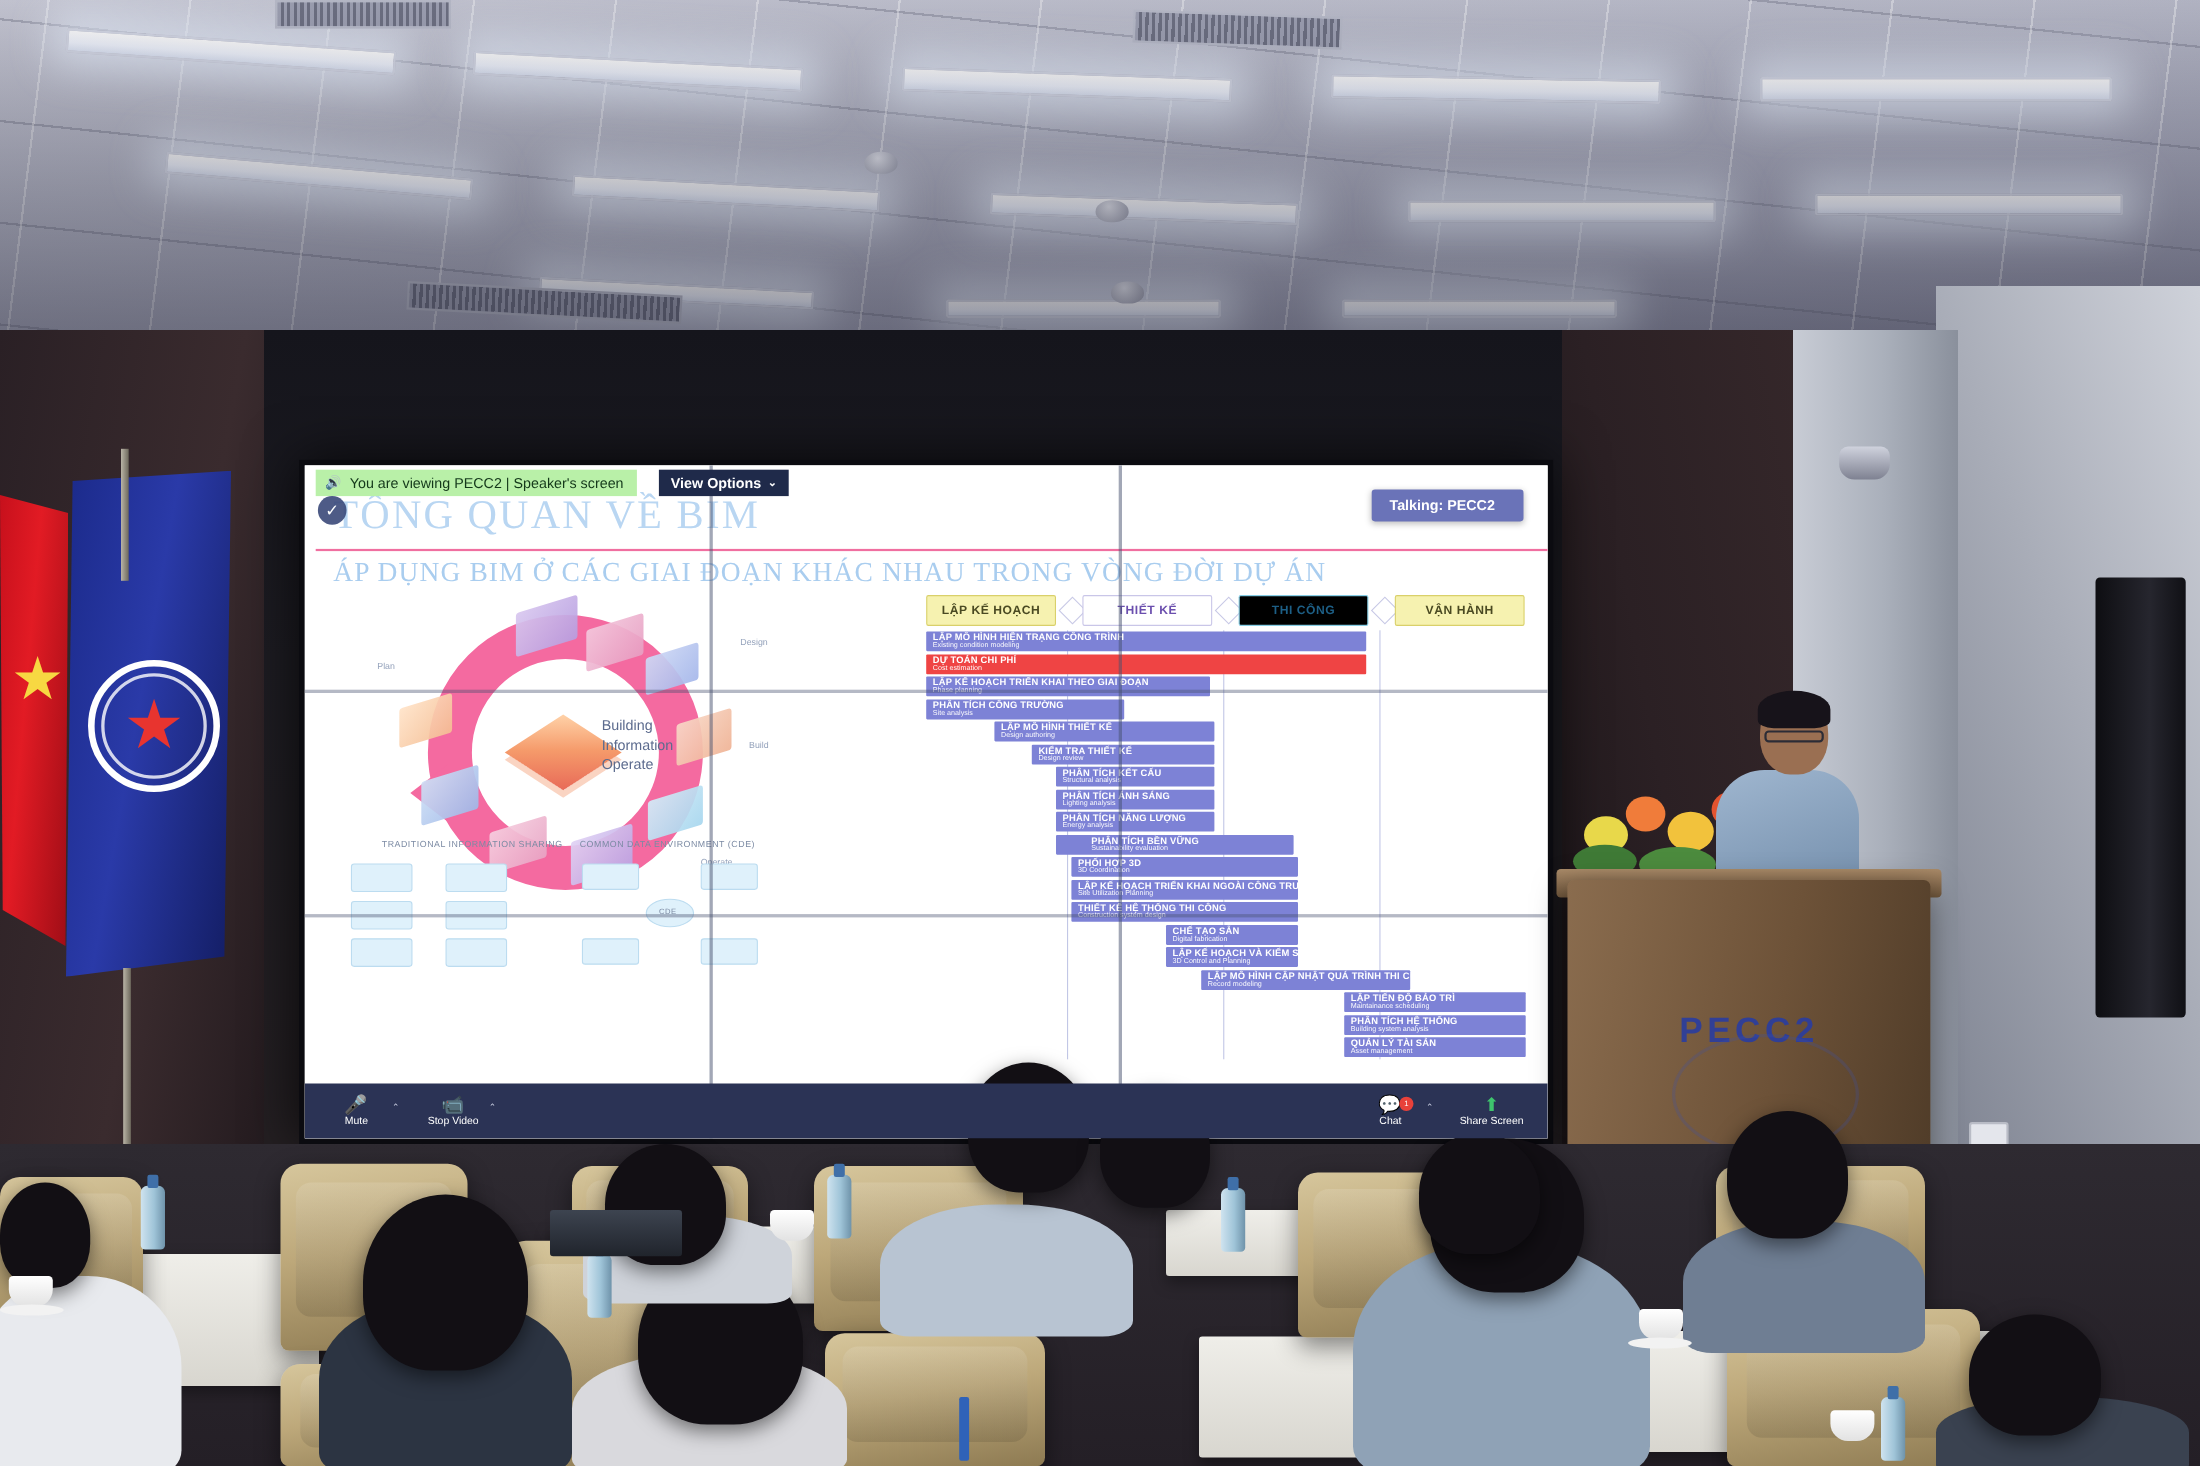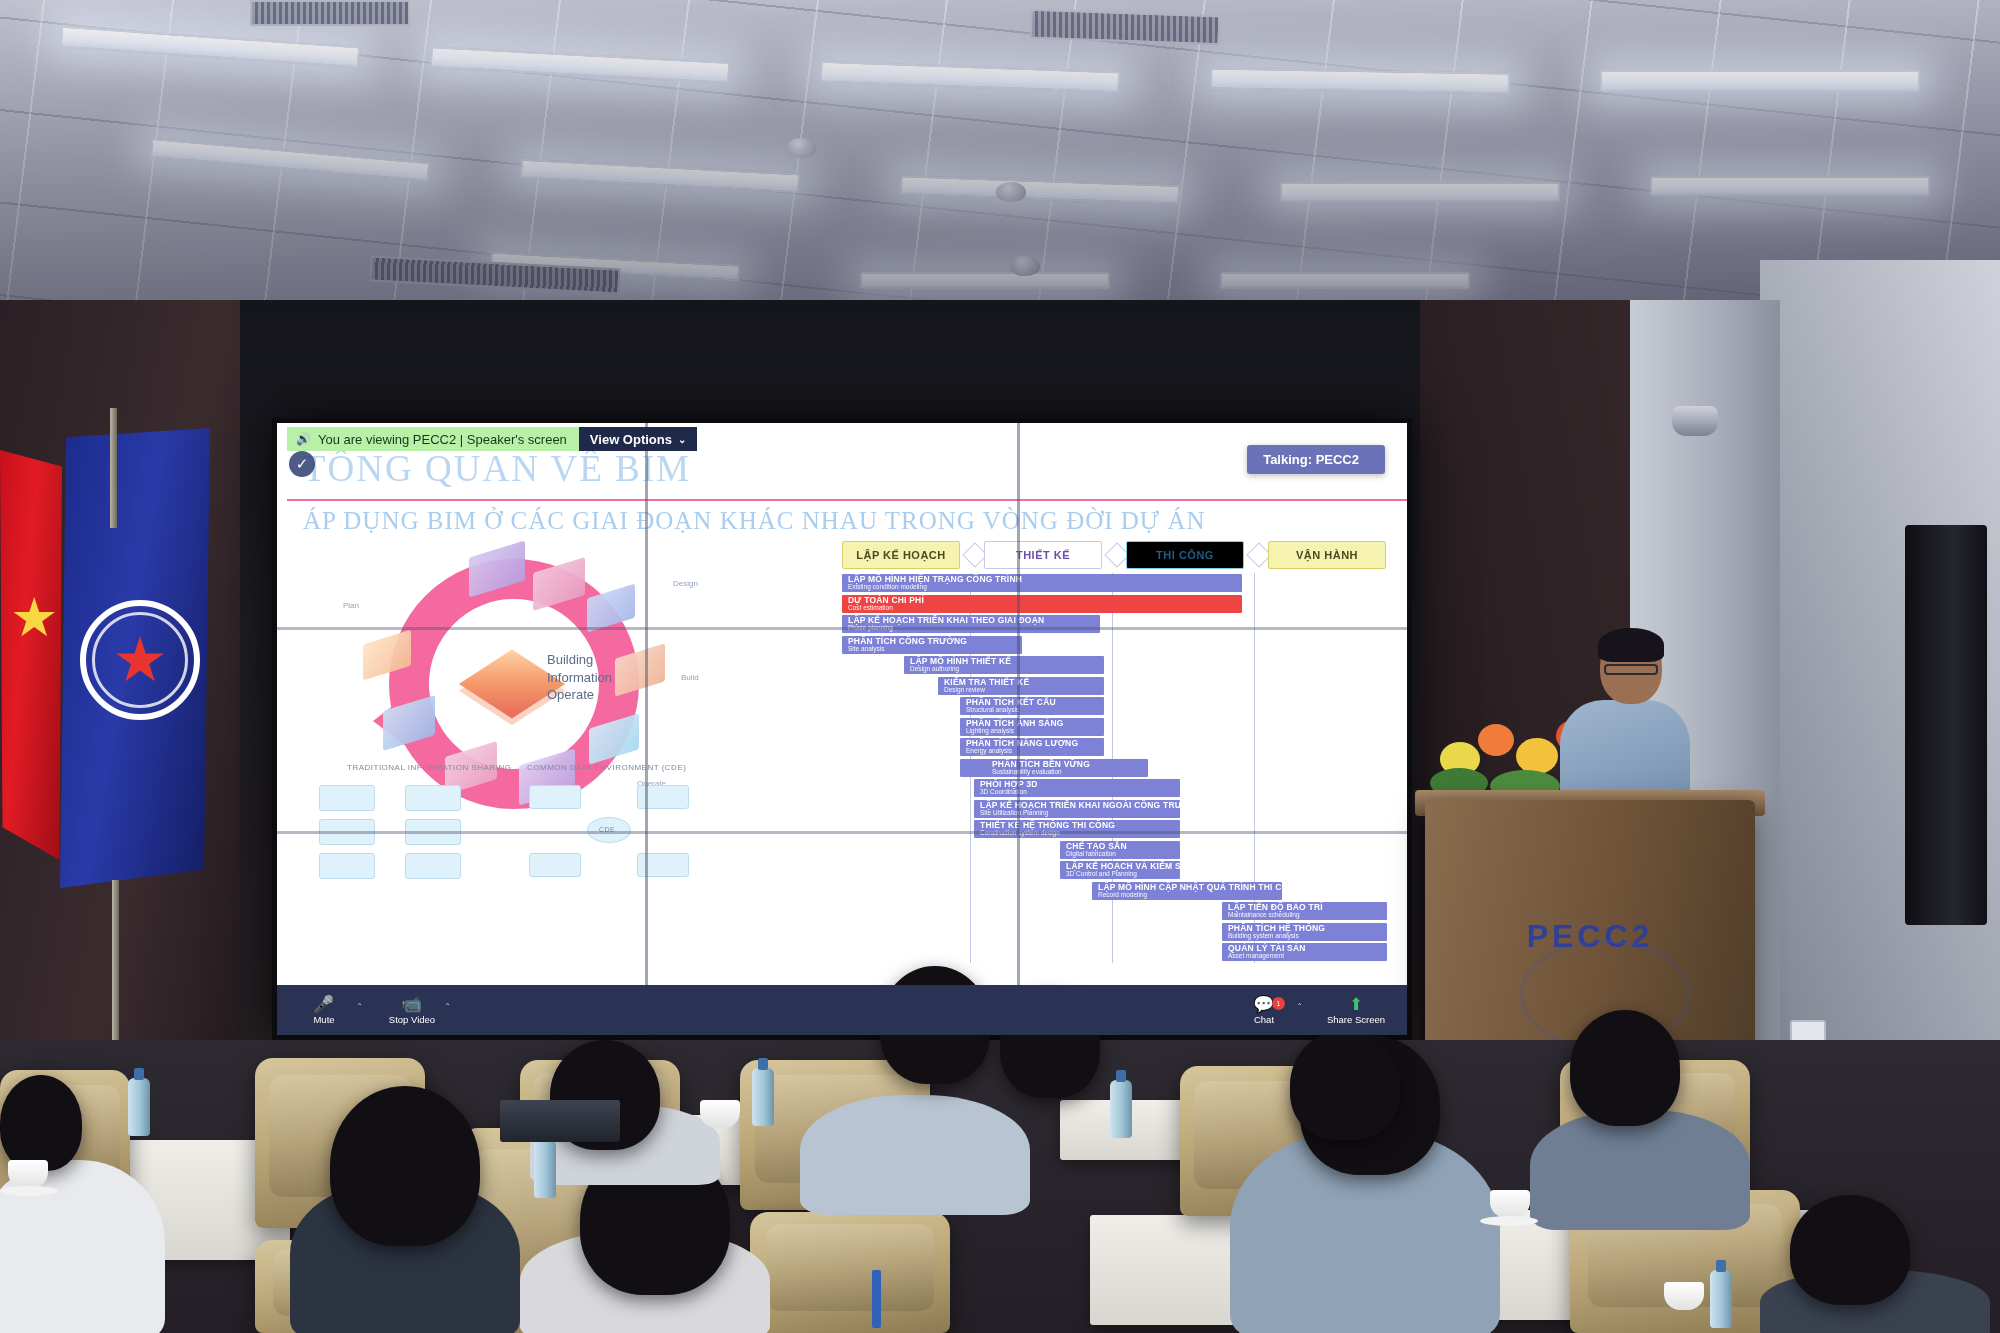--- a/index.html
+++ b/index.html
@@ -131,21 +131,21 @@
     display: flex; align-items: stretch; z-index: 40;
     font-size: 13px;
   }
   .zb-green {
     background: #b9f0a8; color: #14381a;
     display: flex; align-items: center; gap: 7px;
     padding: 0 12px 0 9px; white-space: nowrap;
   }
   .zb-dark {
     background: #1f2a4a; color: #ffffff; font-weight: bold;
-    display: flex; align-items: center; gap: 6px; padding: 0 11px;
+    display: flex; align-items: center; gap: 6px; padding: 0 11px; margin-left: 20px;
   }
   .spk-icon { font-size: 12px; }
   .caret { font-size: 10px; }
 
   .zoom-leave {
     position: absolute; left: 12px; top: 28px; width: 26px; height: 26px;
     border-radius: 50%; background: #3b4a7a; color: #fff;
     display: flex; align-items: center; justify-content: center;
     font-size: 15px; z-index: 41; opacity: .9;
   }
@@ -549,21 +549,21 @@
                 <div class="en">Lighting analysis</div>
               </div>
             </div>
             <div class="grow">
               <div class="gbar" style="left: 118px; width: 144px; background: rgb(125, 130, 214);">
                 <div class="vn">PHÂN TÍCH NĂNG LƯỢNG</div>
                 <div class="en">Energy analysis</div>
               </div>
             </div>
             <div class="grow">
-              <div class="gbar" style="left: 118px; width: 188px; background: rgb(125, 130, 214); padding-left: 32px;">
+              <div class="gbar" style="left: 118px; width: 216px; background: rgb(125, 130, 214); padding-left: 32px;">
                 <div class="vn">PHÂN TÍCH BỀN VỮNG</div>
                 <div class="en">Sustainability evaluation</div>
               </div>
             </div>
             <div class="grow">
               <div class="gbar" style="left: 132px; width: 206px; background: rgb(125, 130, 214);">
                 <div class="vn">PHỐI HỢP 3D</div>
                 <div class="en">3D Coordination</div>
               </div>
             </div>

